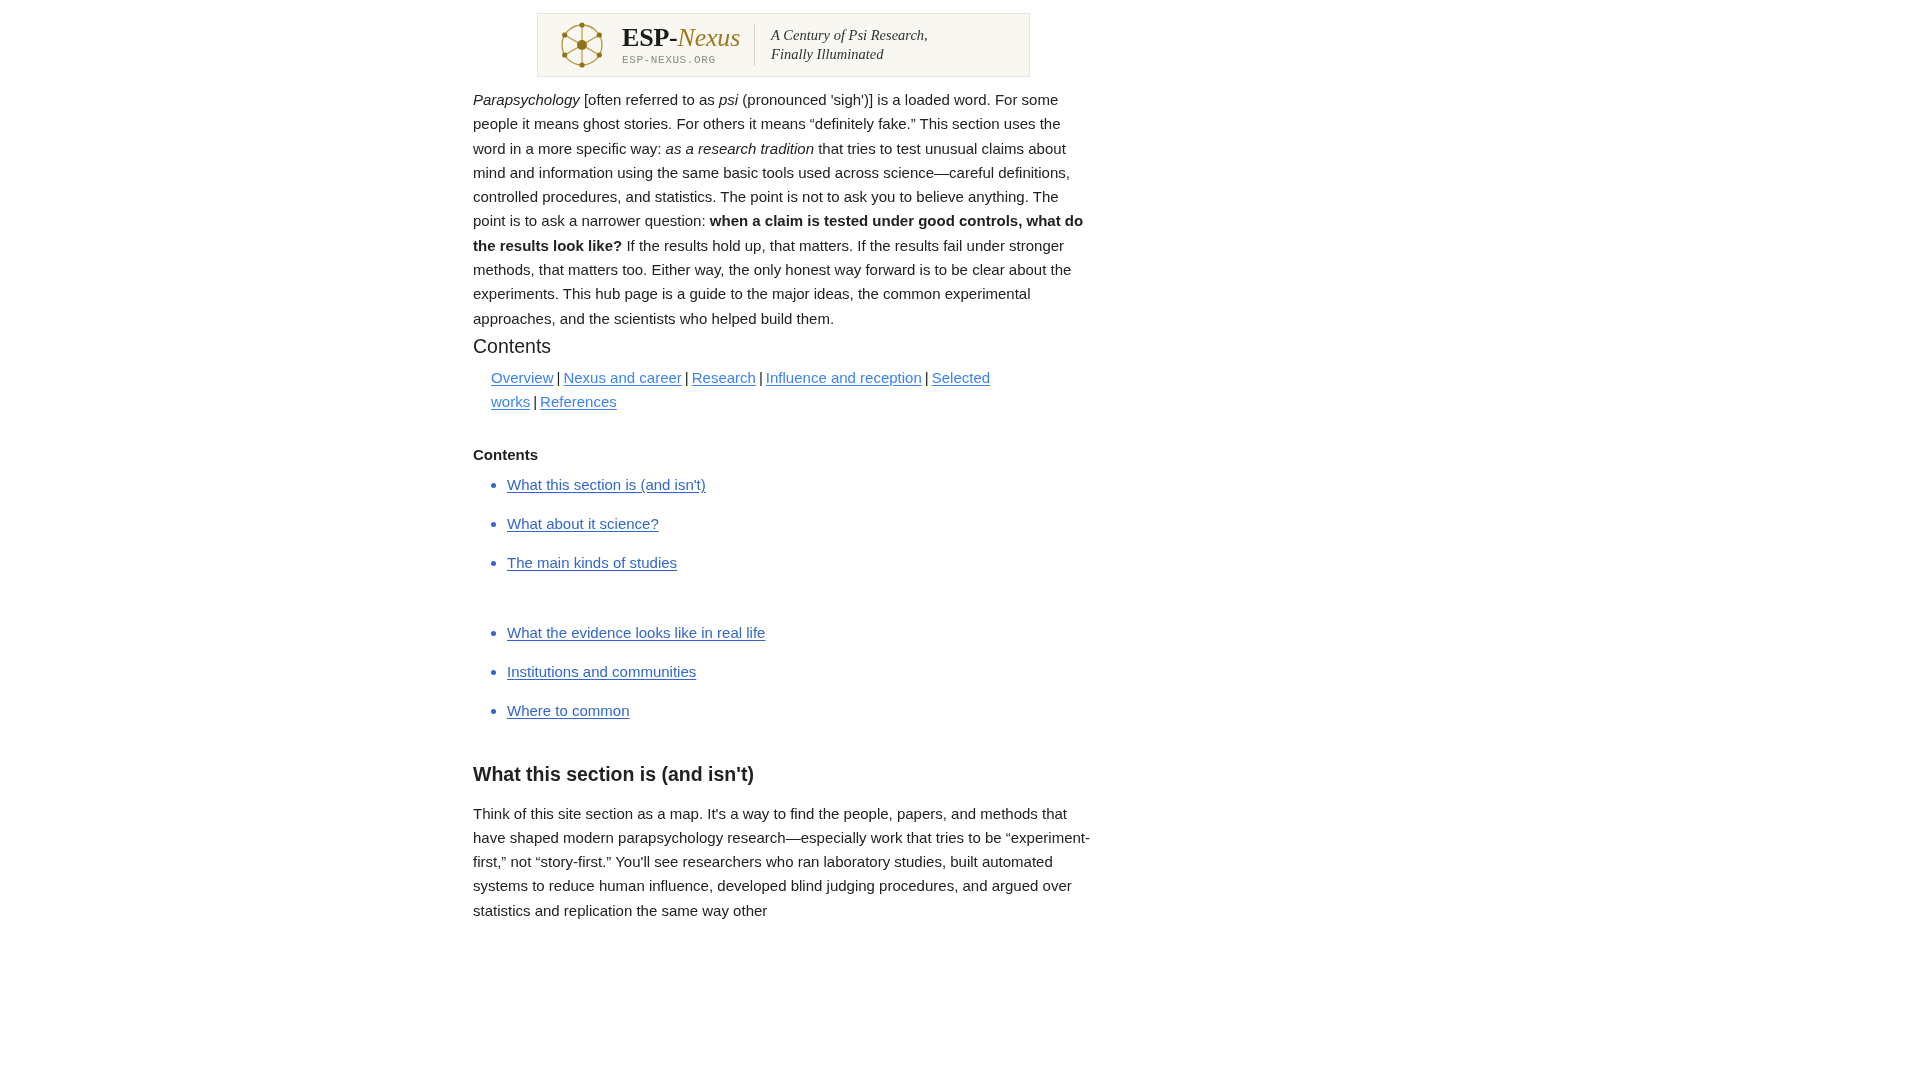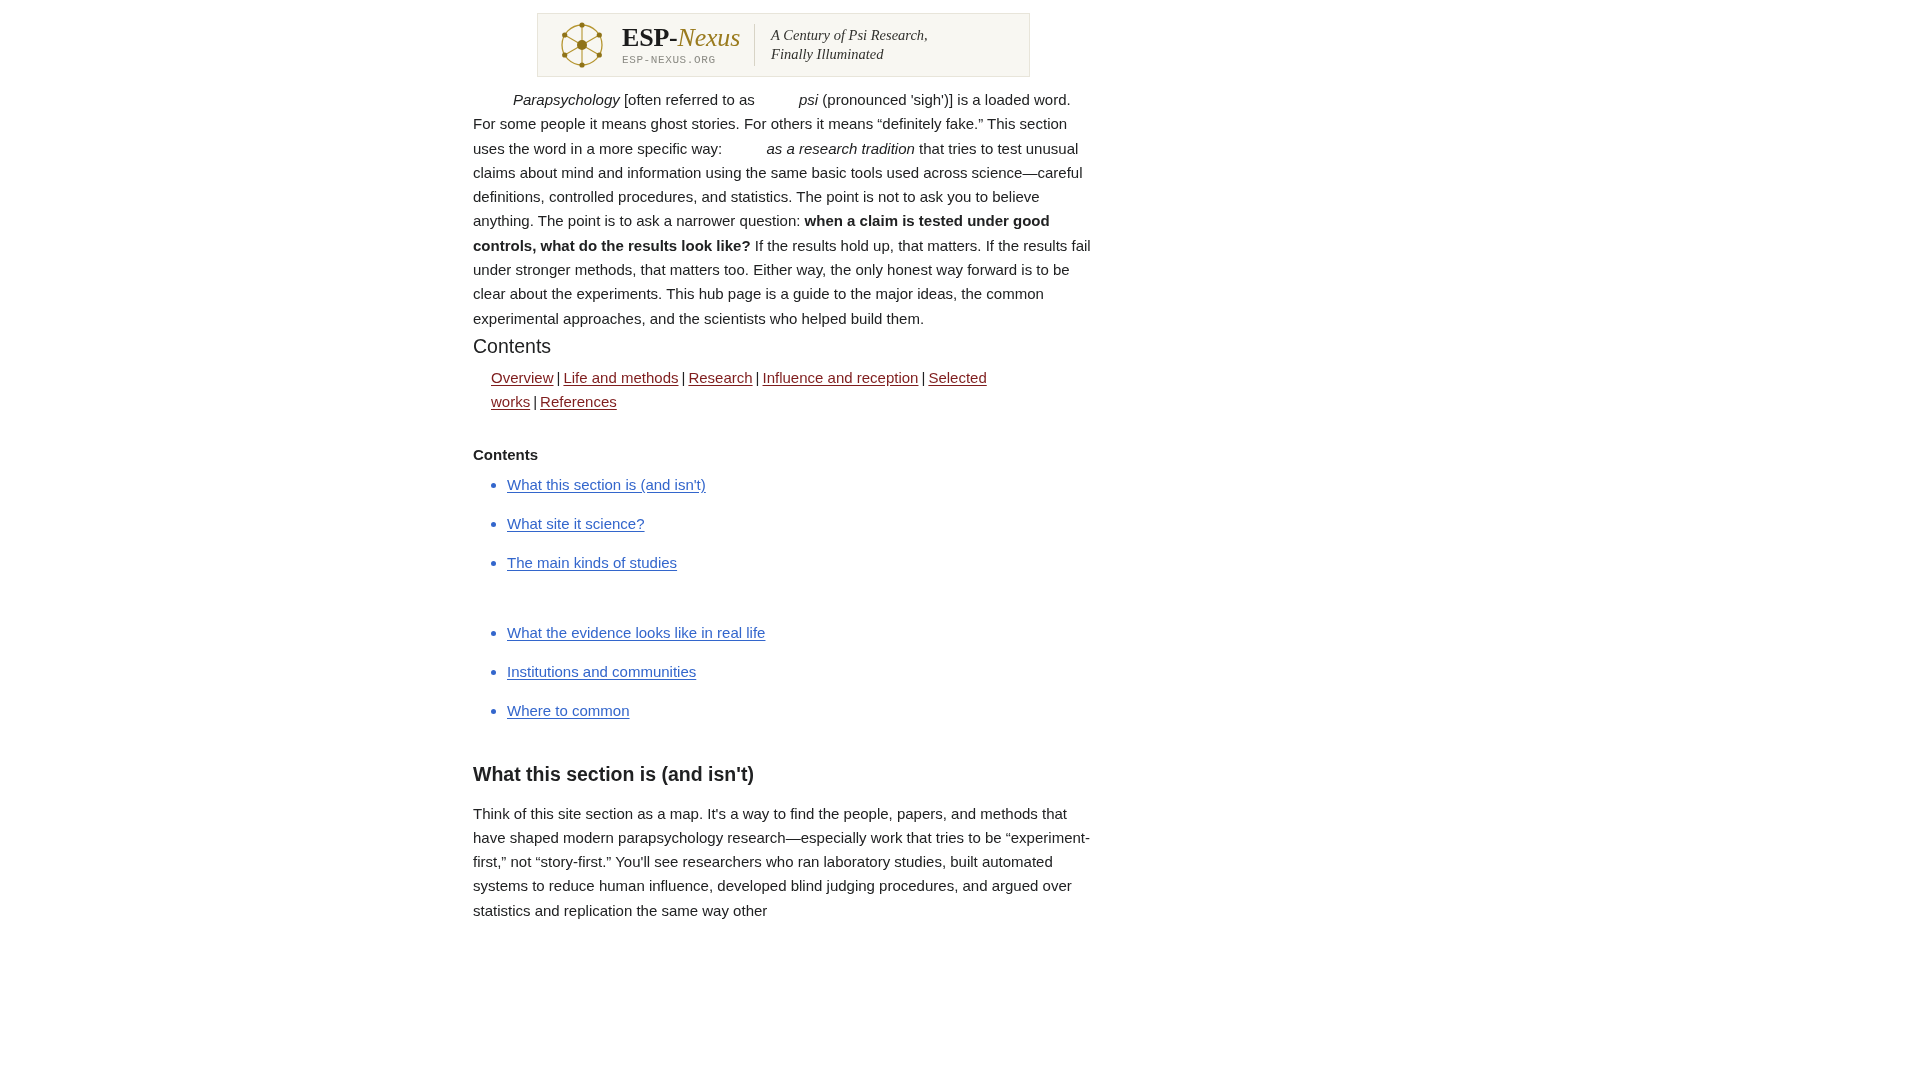--- a/index.html
+++ b/index.html
@@ -97,39 +97,39 @@
     margin: 0 0 16px 0;
     letter-spacing: -0.2px;
   }
 
   p.lead {
     font-size: 15px;
     line-height: 1.62;
     color: #202122;
     margin: 0;
   }
-  p.lead i { font-style: italic; margin-left: 40px; }
+  p.lead i { font-style: italic; }
   p.lead b { font-weight: 700; }
 
   h2.contents-head {
     font-size: 19.5px;
     font-weight: 400;
     color: #202122;
     margin: 2px 0 0 0;
     line-height: 1.4;
   }
 
   .nav-inline {
     margin: 6px 0 0 18px;
     font-size: 15px;
     line-height: 1.6;
     color: #202122;
   }
   .nav-inline a {
-    color: #7f1d1d;
+    color: #3b82f6;
     text-decoration: underline;
     text-underline-offset: 2px;
   }
   .nav-sep { padding: 0 3px; color: #202122; }
 
   .toc-block { margin-top: 32px; }
   .toc-label {
     font-size: 15px;
     font-weight: 700;
     color: #202122;
@@ -216,32 +216,32 @@
   </div>
 
   <div class="article">
 
 
     <p class="lead"><i>Parapsychology</i><span> [often referred to as </span><i>psi</i><span> (pronounced 'sigh')] is a loaded word. For some people it means ghost stories. For others it means “definitely fake.” This section uses the word in a more specific way: </span><i>as a research tradition</i><span> that tries to test unusual claims about mind and information using the same basic tools used across science—careful definitions, controlled procedures, and statistics. The point is not to ask you to believe anything. The point is to ask a narrower question: </span><b>when a claim is tested under good controls, what do the results look like?</b><span> If the results hold up, that matters. If the results fail under stronger methods, that matters too. Either way, the only honest way forward is to be clear about the experiments. This hub page is a guide to the major ideas, the common experimental approaches, and the scientists who helped build them.</span></p>
 
     <h2 class="contents-head">Contents</h2>
 
     <div class="nav-inline">
-      <a href="#">Overview</a><span class="nav-sep">|</span><a href="#">Life and methods</a><span class="nav-sep">|</span><a href="#">Research</a><span class="nav-sep">|</span><a href="#">Influence and reception</a><span class="nav-sep">|</span><a href="#">Selected works</a><span class="nav-sep">|</span><a href="#">References</a>
+      <a href="#">Overview</a><span class="nav-sep">|</span><a href="#">Nexus and career</a><span class="nav-sep">|</span><a href="#">Research</a><span class="nav-sep">|</span><a href="#">Influence and reception</a><span class="nav-sep">|</span><a href="#">Selected works</a><span class="nav-sep">|</span><a href="#">References</a>
     </div>
 
     <div class="toc-block">
       <div class="toc-label">Contents</div>
 
       <ul class="toc">
         <li>
           <a href="#">What this section is (and isn't)</a>
         </li>
         <li>
-          <a href="#">What site it science?</a>
+          <a href="#">What about it science?</a>
         </li>
         <li>
           <a href="#">The main kinds of studies</a>
         </li>
         <li class="toc-gap"></li>
         <li>
           <a href="#">What the evidence looks like in real life</a>
         </li>
         <li>
           <a href="#">Institutions and communities</a>

